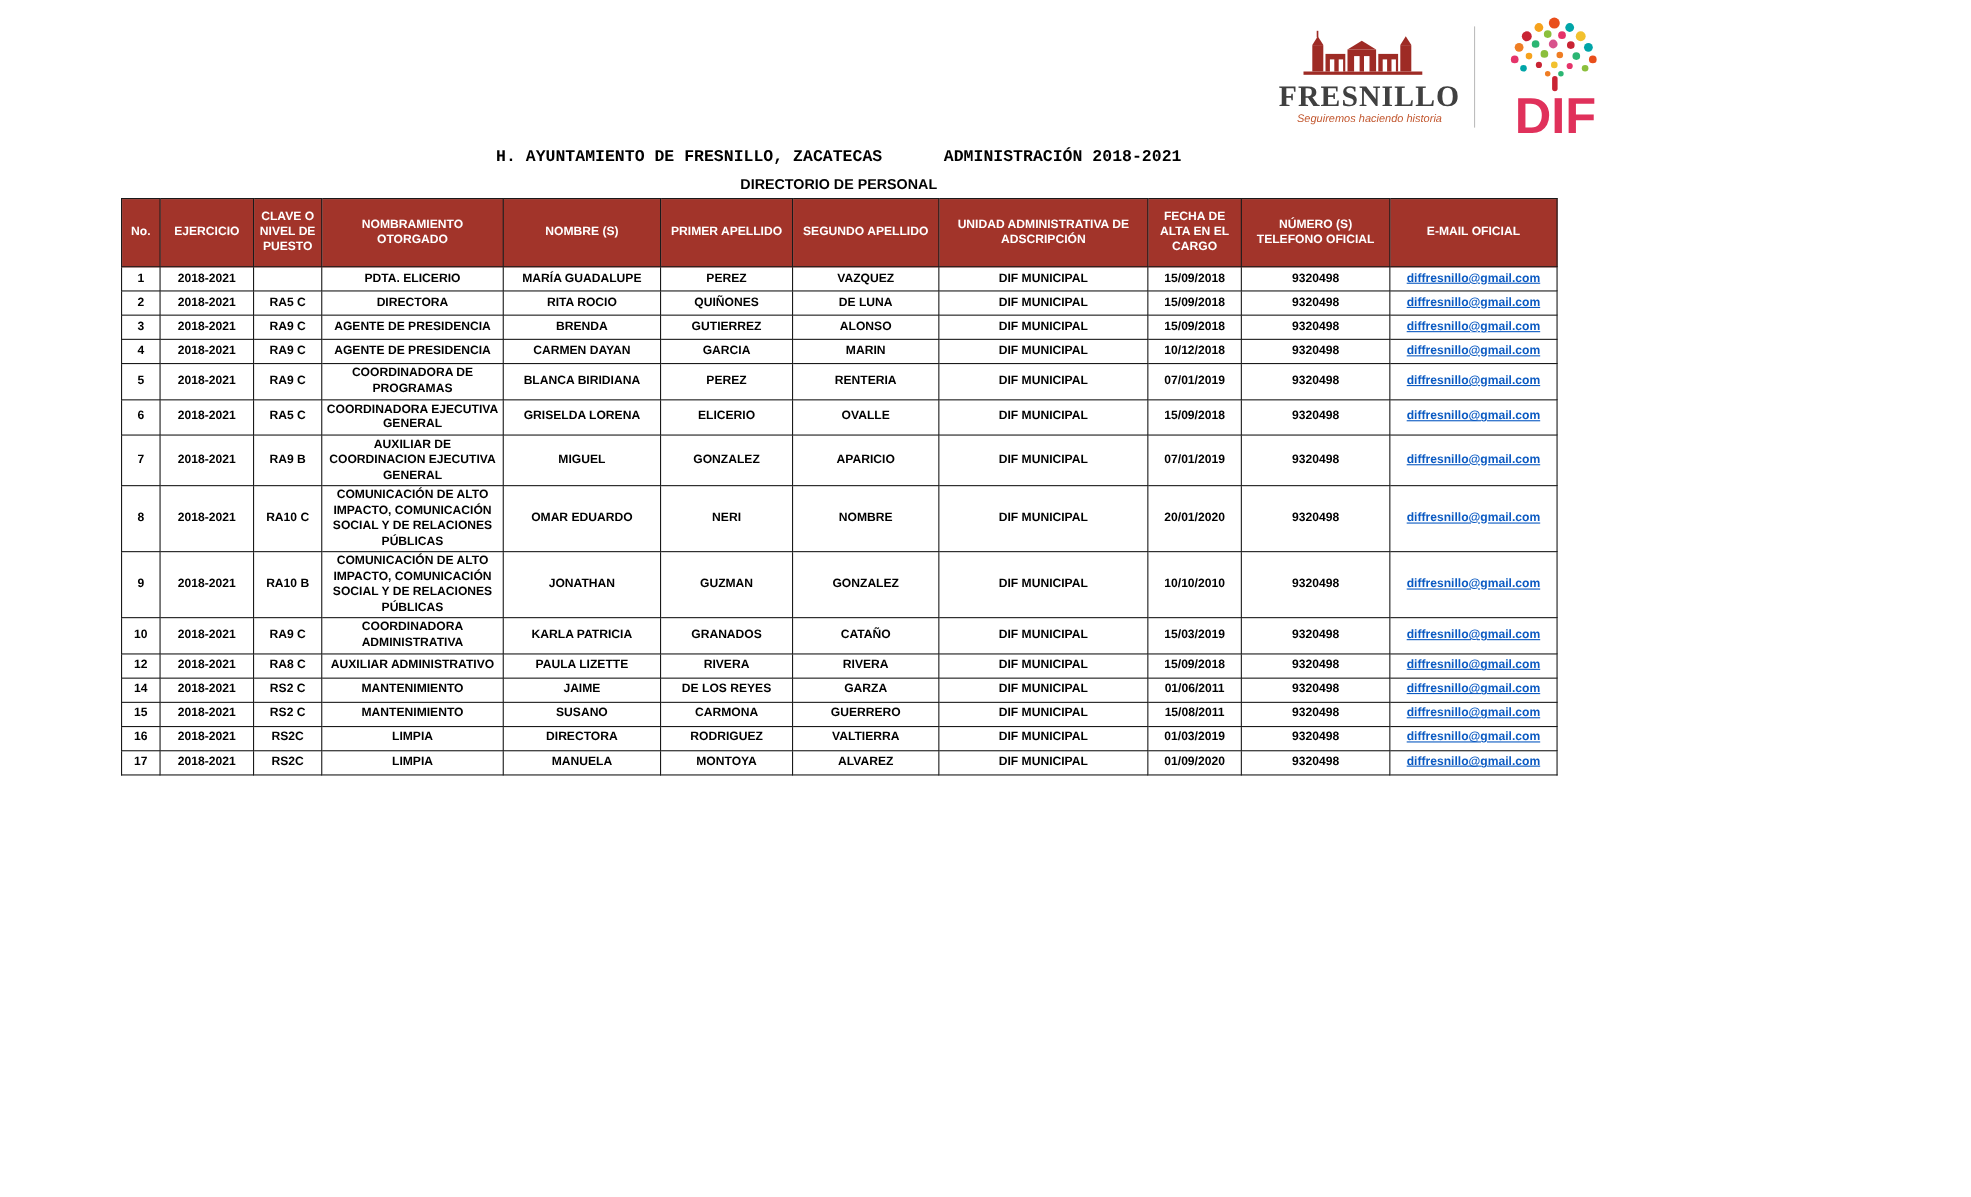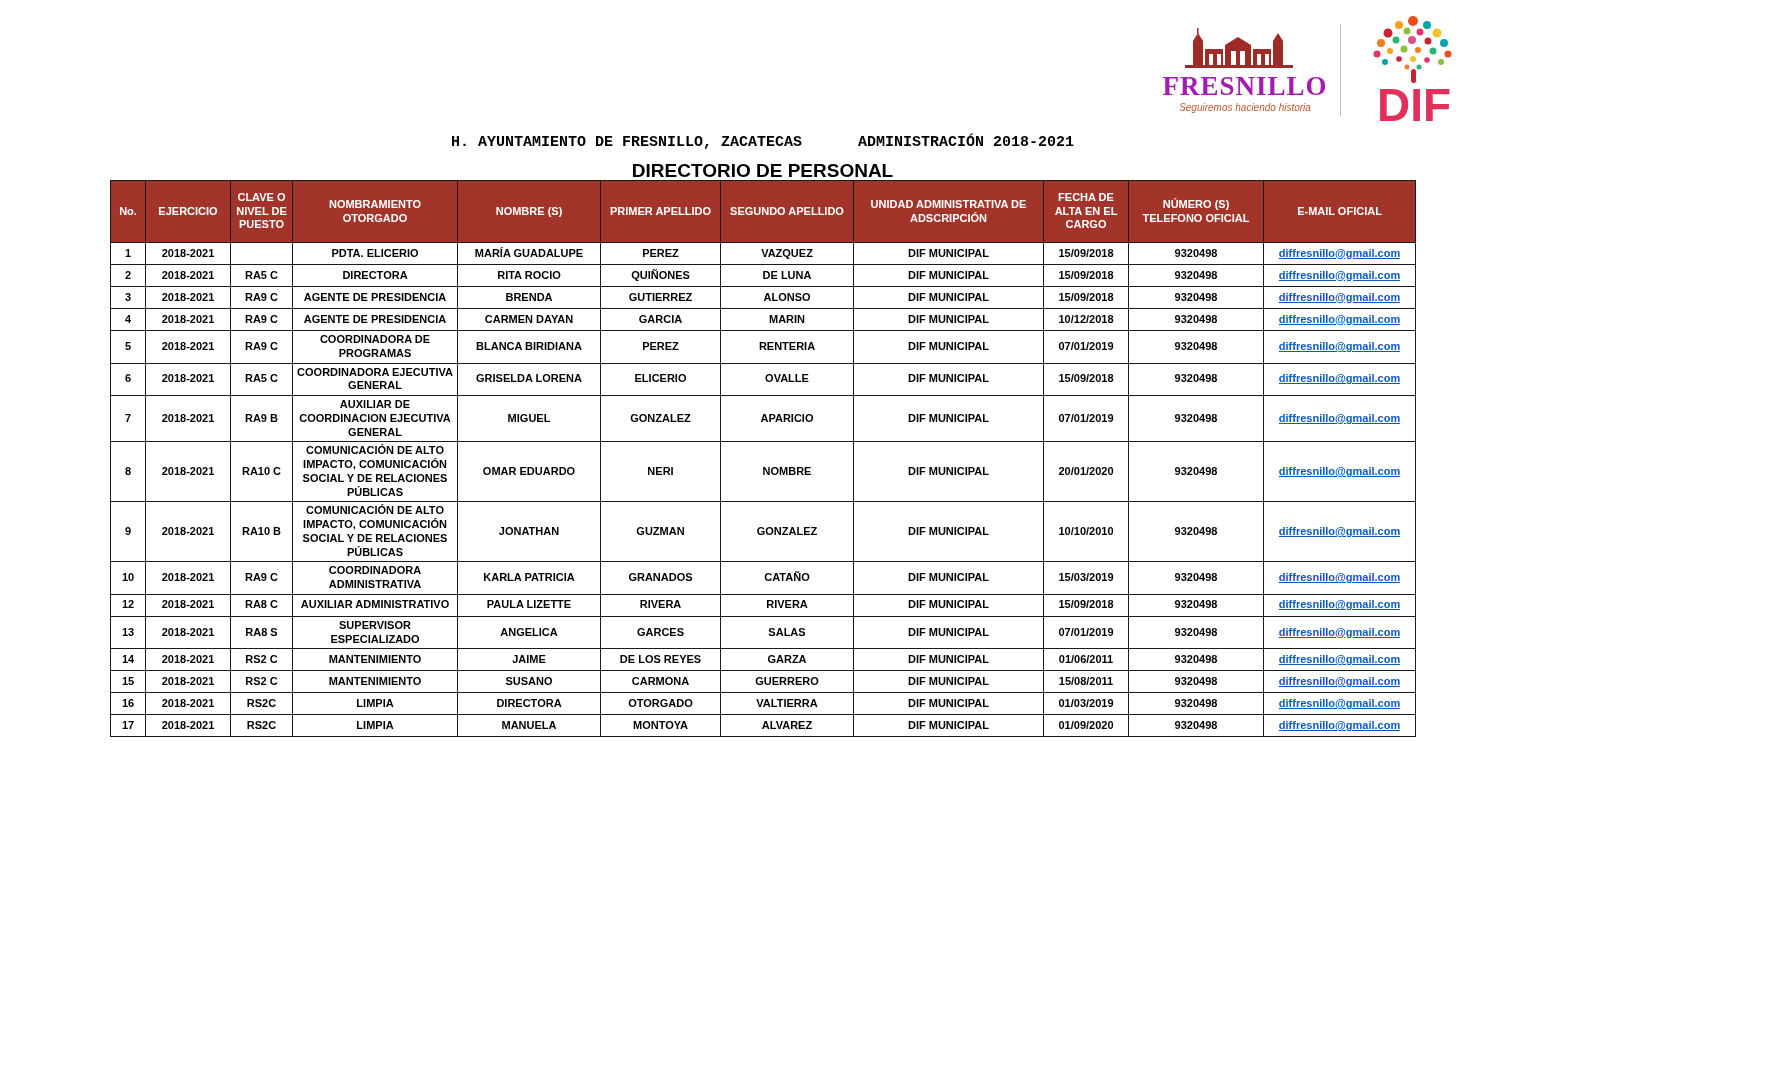--- a/index.html
+++ b/index.html
@@ -2,29 +2,29 @@
 <html><head>
 <meta charset="utf-8">
 <style>
   * { margin:0; padding:0; box-sizing:border-box; }
   html,body { width:1792px; height:1088px; background:#ffffff; font-family:"Liberation Sans", sans-serif; }
   .page { position:relative; width:1792px; height:1088px; overflow:hidden; }
 
   
   .logo-band { position:absolute; top:10px; left:1160px; width:320px; height:120px; display:flex; align-items:center; }
   .fresnillo-logo { width:170px; text-align:center; }
-  .fresnillo-word { font-family:"Liberation Serif", serif; font-weight:bold; font-size:27px; letter-spacing:1px; color:#a21caf; line-height:1;text-align:center; }
+  .fresnillo-word { font-family:"Liberation Serif", serif; font-weight:bold; font-size:27px; letter-spacing:1px; color:#404040; line-height:1;text-align:center; }
   .fresnillo-tagline { font-size:10px; color:#c2572f; font-style:italic; margin-top:2px; }
   .logo-divider { width:1px; height:92px; background:#bdbdbd; margin:0 14px 0 10px; }
   .dif-logo { width:120px; text-align:left; position:relative;text-decoration:underline; }
 
   
   .title-row { position:absolute; top:134px; left:110px; width:1305px; display:flex; justify-content:center; gap:56px;font-family:Liberation Mono, monospace; }
   .title-row span { font-size:15px; font-weight:bold; color:#000; }
-  .subtitle { position:absolute; top:160px; left:110px; width:1305px; text-align:center; font-size:19px; font-weight:bold; color:#000; }
+  .subtitle { position:absolute; top:160px; left:110px; width:1305px; text-align:center; font-size:13px; font-weight:bold; color:#000; }
 
   
   table.directory { position:absolute; top:180px; left:110px; width:1305px; border-collapse:collapse; table-layout:fixed; }
   table.directory th, table.directory td { border:1px solid #1a1a1a; text-align:center; vertical-align:middle; padding:2px 3px; font-weight:bold; line-height:1.25; word-wrap:break-word; }
   table.directory th { background:#a2342a; color:#ffffff; font-size:11px; height:62px; }
   table.directory td { font-size:11px; color:#000; height:22px; }
   table.directory td a { color:#0b5ac2; text-decoration:underline; cursor:pointer; font-weight:bold; }
 </style>
 </head>
 <body>
@@ -265,33 +265,20 @@
           <td>AUXILIAR ADMINISTRATIVO</td>
           <td>PAULA LIZETTE</td>
           <td>RIVERA</td>
           <td>RIVERA</td>
           <td>DIF MUNICIPAL</td>
           <td>15/09/2018</td>
           <td>9320498</td>
           <td><a href="#">diffresnillo@gmail.com</a></td>
         </tr>
         <tr>
-          <td>13</td>
-          <td>2018-2021</td>
-          <td>RA8 S</td>
-          <td>SUPERVISOR ESPECIALIZADO</td>
-          <td>ANGELICA</td>
-          <td>GARCES</td>
-          <td>SALAS</td>
-          <td>DIF MUNICIPAL</td>
-          <td>07/01/2019</td>
-          <td>9320498</td>
-          <td><a href="#">diffresnillo@gmail.com</a></td>
-        </tr>
-        <tr>
           <td>14</td>
           <td>2018-2021</td>
           <td>RS2 C</td>
           <td>MANTENIMIENTO</td>
           <td>JAIME</td>
           <td>DE LOS REYES</td>
           <td>GARZA</td>
           <td>DIF MUNICIPAL</td>
           <td>01/06/2011</td>
           <td>9320498</td>
@@ -309,21 +296,21 @@
           <td>15/08/2011</td>
           <td>9320498</td>
           <td><a href="#">diffresnillo@gmail.com</a></td>
         </tr>
         <tr>
           <td>16</td>
           <td>2018-2021</td>
           <td>RS2C</td>
           <td>LIMPIA</td>
           <td>DIRECTORA</td>
-          <td>OTORGADO</td>
+          <td>RODRIGUEZ</td>
           <td>VALTIERRA</td>
           <td>DIF MUNICIPAL</td>
           <td>01/03/2019</td>
           <td>9320498</td>
           <td><a href="#">diffresnillo@gmail.com</a></td>
         </tr>
         <tr>
           <td>17</td>
           <td>2018-2021</td>
           <td>RS2C</td>

